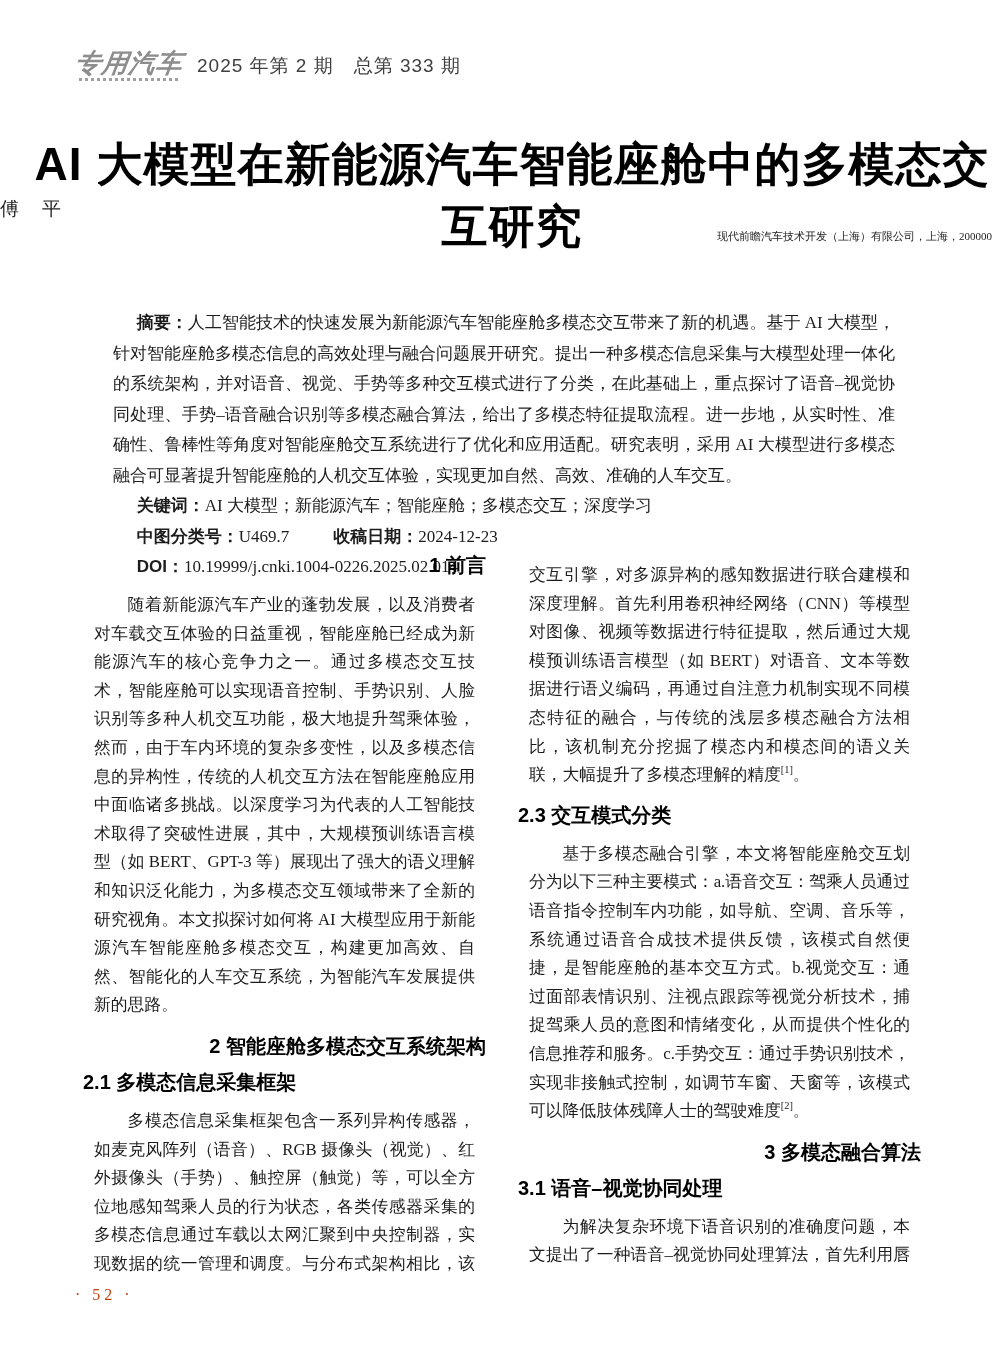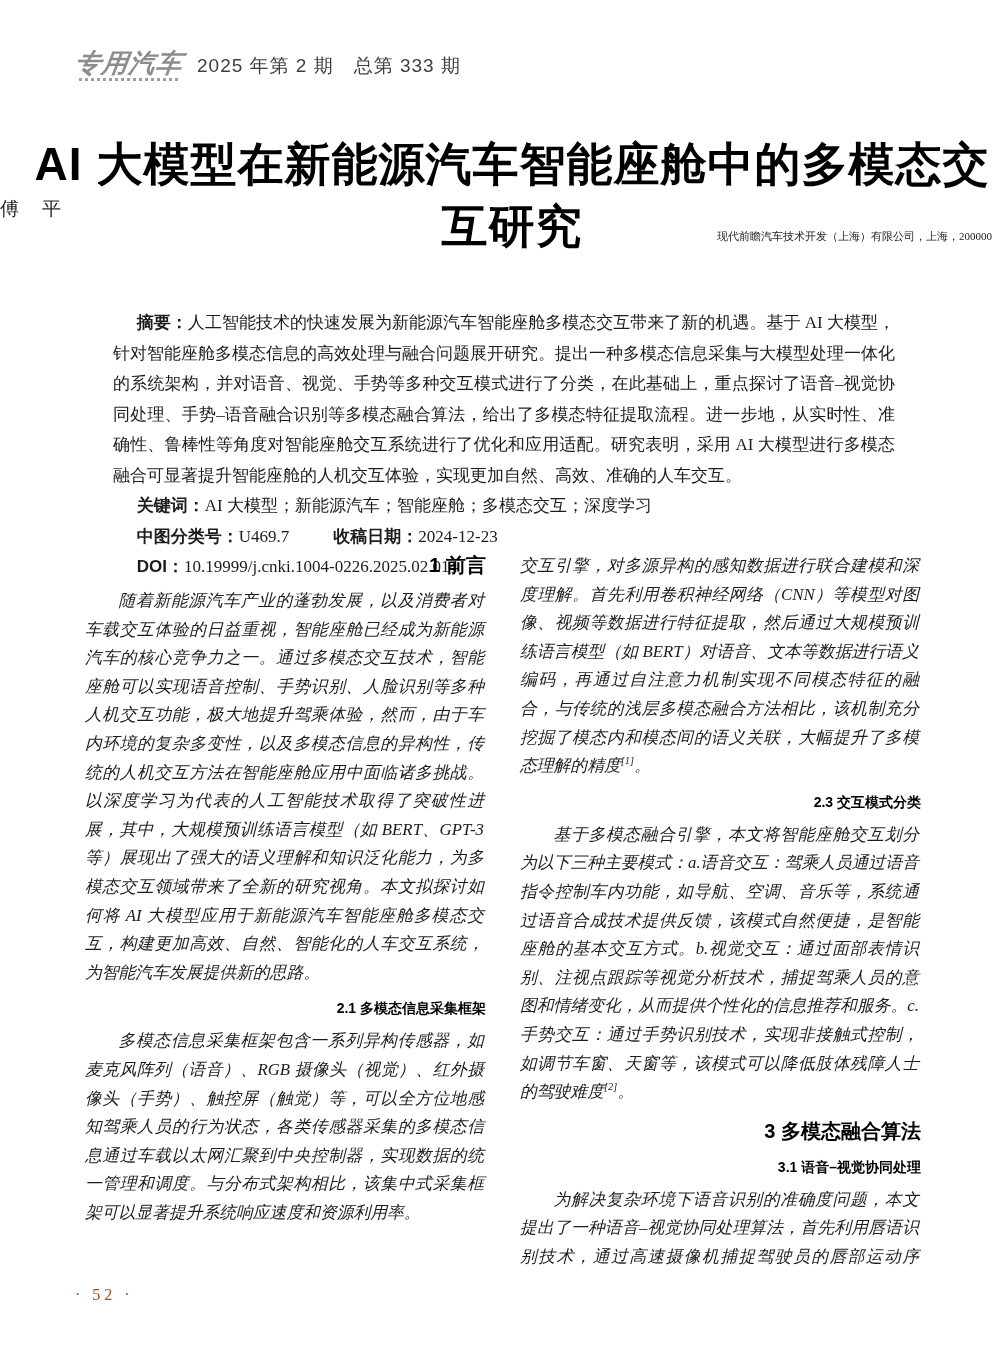--- a/index.html
+++ b/index.html
@@ -63,32 +63,32 @@
     font-family:"Liberation Sans","DejaVu Sans",sans-serif;
     font-weight:700;
   }
   .meta-gap{display:inline-block;width:44px;}
   
   .columns{
     position:absolute;top:550px;left:83px;width:838px;height:722px;
     display:flex;gap:32px;overflow:hidden;
   }
   .col{flex:1;min-width:0;font-size:16.8px;line-height:28.6px;text-align:justify;}
-  .col p{margin:2px;text-indent:2em;font-style:italic;}
+  .col p{margin:11px;text-indent:2em;}
   .col p.noindent{text-indent:0;}
   h2.sec{
     font-family:"Liberation Sans","DejaVu Sans",sans-serif;
     font-size:20px;font-weight:700;color:#000;
     margin:9px 0 7px;line-height:30px;text-align:right;
   }
   h2.sec.first{margin-top:0;}
   h3.subsec{
     font-family:"Liberation Sans","DejaVu Sans",sans-serif;
-    font-size:14px;font-weight:700;color:#000;
-    margin:7px 0 5px;line-height:28px;text-align:right;
+    font-size:20px;font-weight:700;color:#000;
+    margin:7px 0 5px;line-height:28px;text-align:left;
   }
   sup.ref{font-size:0.62em;line-height:0;vertical-align:super;}
   
   .page-number{
     position:absolute;top:1286px;left:75px;
     font-size:16px;letter-spacing:4px;color:#c2410c;
   }
 </style>
 </head>
 <body>
@@ -112,20 +112,21 @@
     <p class="indent"><span class="label-b">关键词：</span><span>AI 大模型；新能源汽车；智能座舱；多模态交互；深度学习</span></p>
     <p class="indent"><span class="label-b">中图分类号：</span><span>U469.7</span><span class="meta-gap"></span><span class="label-b">收稿日期：</span><span>2024-12-23</span></p>
     <p class="indent"><span class="label-b">DOI：</span><span>10.19999/j.cnki.1004-0226.2025.02.014</span></p>
   </div>
 
   <div class="columns">
 
     <div class="col">
       <h2 class="sec first">1 前言</h2>
       <p>随着新能源汽车产业的蓬勃发展，以及消费者对车载交互体验的日益重视，智能座舱已经成为新能源汽车的核心竞争力之一。通过多模态交互技术，智能座舱可以实现语音控制、手势识别、人脸识别等多种人机交互功能，极大地提升驾乘体验，然而，由于车内环境的复杂多变性，以及多模态信息的异构性，传统的人机交互方法在智能座舱应用中面临诸多挑战。以深度学习为代表的人工智能技术取得了突破性进展，其中，大规模预训练语言模型（如 BERT、GPT-3 等）展现出了强大的语义理解和知识泛化能力，为多模态交互领域带来了全新的研究视角。本文拟探讨如何将 AI 大模型应用于新能源汽车智能座舱多模态交互，构建更加高效、自然、智能化的人车交互系统，为智能汽车发展提供新的思路。</p>
+      <h2 class="sec">2 智能座舱多模态交互系统架构</h2>
       <h3 class="subsec">2.1 多模态信息采集框架</h3>
       <p>多模态信息采集框架包含一系列异构传感器，如麦克风阵列（语音）、RGB 摄像头（视觉）、红外摄像头（手势）、触控屏（触觉）等，可以全方位地感知驾乘人员的行为状态，各类传感器采集的多模态信息通过车载以太网汇聚到中央控制器，实现数据的统一管理和调度。与分布式架构相比，该集中式采集框架可以显著提升系统响应速度和资源利用率。</p>
 
     </div>
 
     <div class="col">
       <p class="noindent"><span>交互引擎，对多源异构的感知数据进行联合建模和深度理解。首先利用卷积神经网络（CNN）等模型对图像、视频等数据进行特征提取，然后通过大规模预训练语言模型（如 BERT）对语音、文本等数据进行语义编码，再通过自注意力机制实现不同模态特征的融合，与传统的浅层多模态融合方法相比，该机制充分挖掘了模态内和模态间的语义关联，大幅提升了多模态理解的精度</span><sup class="ref">[1]</sup><span>。</span></p>
       <h3 class="subsec">2.3 交互模式分类</h3>
       <p><span>基于多模态融合引擎，本文将智能座舱交互划分为以下三种主要模式：a.语音交互：驾乘人员通过语音指令控制车内功能，如导航、空调、音乐等，系统通过语音合成技术提供反馈，该模式自然便捷，是智能座舱的基本交互方式。b.视觉交互：通过面部表情识别、注视点跟踪等视觉分析技术，捕捉驾乘人员的意图和情绪变化，从而提供个性化的信息推荐和服务。c.手势交互：通过手势识别技术，实现非接触式控制，如调节车窗、天窗等，该模式可以降低肢体残障人士的驾驶难度</span><sup class="ref">[2]</sup><span>。</span></p>
       <h2 class="sec">3 多模态融合算法</h2>

